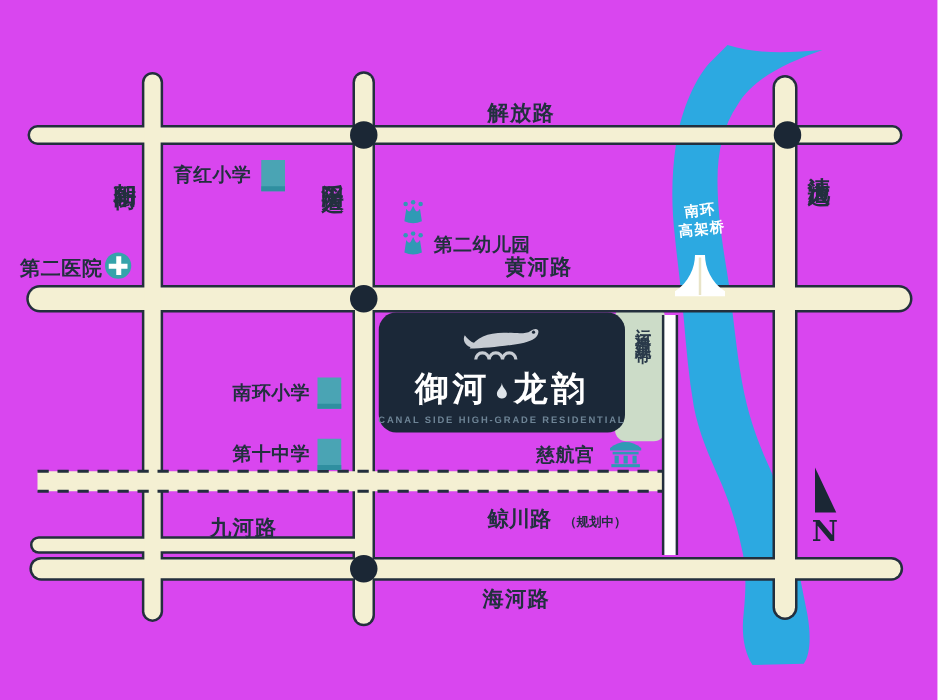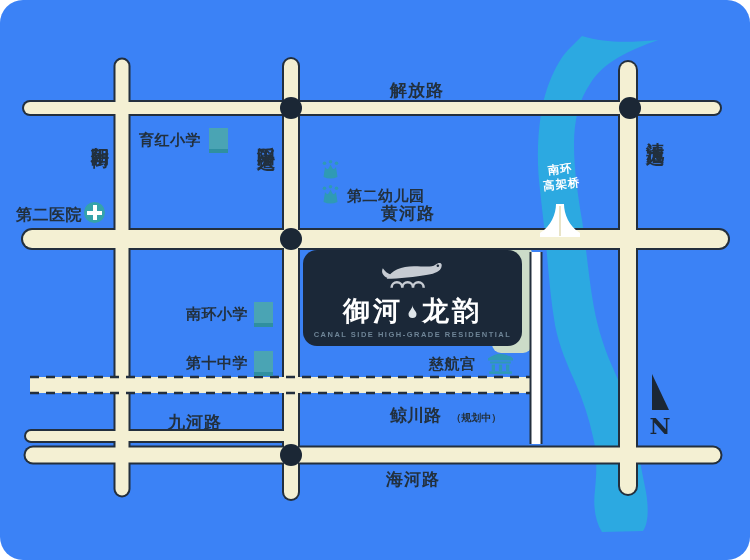--- a/index.html
+++ b/index.html
@@ -1,18 +1,18 @@
 <!DOCTYPE html>
 <html><head>
 <meta charset="utf-8">
 <style>
   html,body{margin:0;padding:0;background:#ffffff;}
   #stage{
-    position:relative;width:750px;height:560px;background:#3b82f6;overflow:hidden;
-    font-family:"Liberation Sans",sans-serif;color:#22303e;border-radius:23px;
+    position:relative;width:750px;height:560px;background:#d946ef;overflow:hidden;
+    font-family:"Liberation Sans",sans-serif;color:#22303e;
   }
   #map-svg{position:absolute;left:0;top:0;z-index:1;}
   .lbl{position:absolute;z-index:5;font-weight:bold;color:#22303e;white-space:nowrap;}
   .road-lbl{font-size:17px;letter-spacing:1px;}
   .poi-lbl{font-size:15px;letter-spacing:0.5px;text-align:center;}
   .vlabel{
     position:absolute;z-index:5;font-weight:bold;color:#22303e;
     writing-mode:vertical-rl;text-orientation:upright;letter-spacing:2px;font-size:18px;
   }
   .small-paren{font-size:10px;font-weight:bold;letter-spacing:0;}
@@ -25,21 +25,21 @@
   .hosp-icon:after{content:"";position:absolute;top:8.5px;left:3px;height:4px;width:15px;background:#fff;}
   .bridge-lbl{
     position:absolute;z-index:5;color:#ffffff;font-weight:bold;font-size:11.5px;
     text-align:center;line-height:15px;letter-spacing:1px;transform:rotate(-6deg);
   }
   .belt-lbl{
     position:absolute;z-index:5;font-weight:bold;color:#2a3a4a;
     writing-mode:vertical-rl;text-orientation:upright;font-size:13px;letter-spacing:4px;
   }
   #logo-box{
-    position:absolute;z-index:10;left:303px;top:250px;width:219px;height:96px;
+    position:absolute;z-index:10;left:303px;top:250px;width:197px;height:96px;
     background:#1b2838;border-radius:14px;display:flex;flex-direction:column;
     align-items:center;justify-content:flex-start;padding-top:7px;box-sizing:border-box;
   }
   #logo-title{
     display:flex;align-items:center;gap:5px;color:#ffffff;margin-top:1px;
     font-family:"DejaVu Serif","Liberation Serif",serif;font-weight:bold;font-size:27px;
     line-height:30px;letter-spacing:3px;
   }
   #logo-subtitle{
     margin-top:4px;color:#6e8496;font-size:7.5px;letter-spacing:1.5px;white-space:nowrap;
@@ -128,21 +128,21 @@
       <circle cx="630" cy="108" r="11"></circle>
       <circle cx="291" cy="455" r="11"></circle>
     </g>
 
     <g>
       <polygon points="652,374 652,410 669,410" fill="#1b2735"></polygon>
     </g>
   </svg>
 
   <div class="lbl road-lbl" style="left:390px;top:79px;">解放路</div>
-  <div class="lbl road-lbl" style="left:381px;top:202px;text-align:center;">黄河路</div>
+  <div class="lbl road-lbl" style="left:404px;top:202px;text-align:center;">黄河路</div>
   <div class="lbl road-lbl" style="left:168px;top:411px;">九河路</div>
   <div class="lbl road-lbl" style="left:386px;top:468px;">海河路</div>
 
   <div class="lbl" style="left:390px;top:404px;font-size:17px;font-family:Liberation Mono, monospace;">
     <span>鲸川路</span>
     <span class="small-paren">（规划中）</span>
   </div>
 
   <div class="vlabel" style="left:88px;top:132px;">朝阳街</div>
   <div class="vlabel" style="left:254px;top:132px;">浮阳大道</div>

